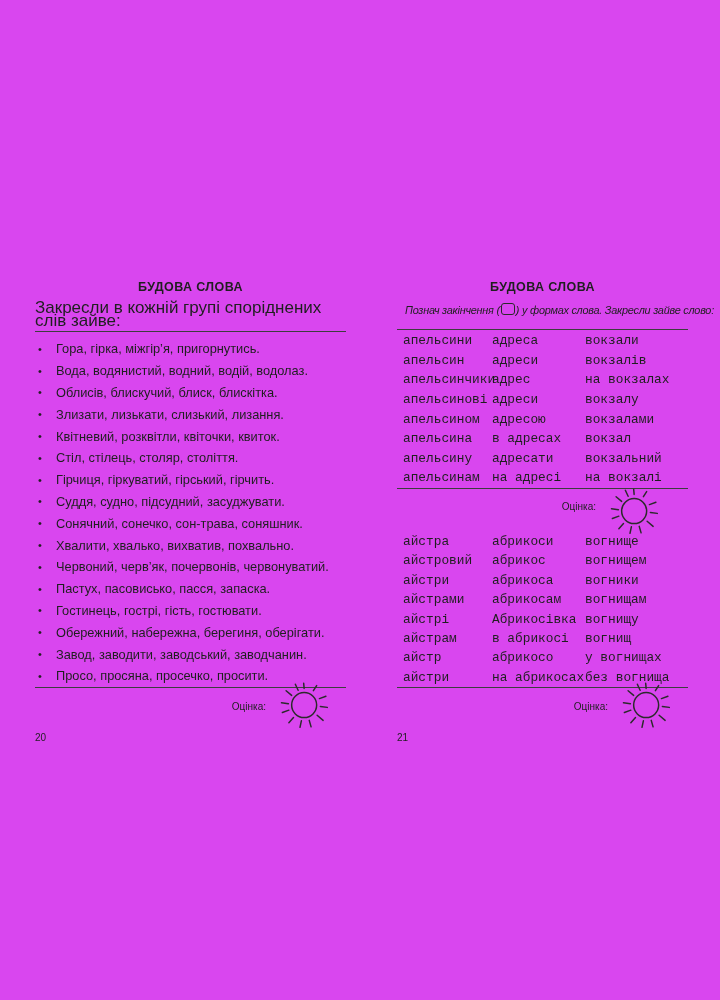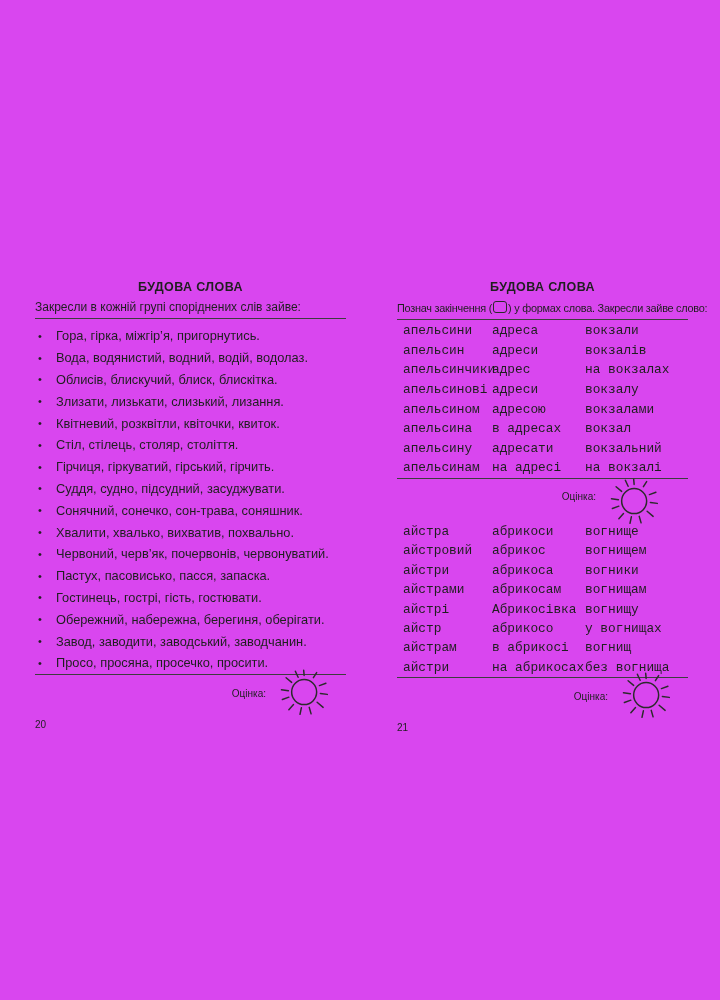--- a/index.html
+++ b/index.html
@@ -5,22 +5,22 @@
   html,body{margin:0;padding:0;background:#ffffff;}
   .canvas{
     position:relative;width:720px;height:1000px;background:#d946ef;overflow:hidden;
     font-family:"Liberation Sans",sans-serif;color:var(--ink,#1f1f1f);
   }
   .page{position:absolute;top:280px;}
   .page-left{left:35px;width:311px;}
   .page-right{left:397px;width:291px;}
 
   .page-title{font-size:12.5px;font-weight:700;text-align:center;margin:0 0 6px 0;letter-spacing:.4px;line-height:15px;}
-  .instruction{font-size:12px;margin:0;line-height:13px;padding-bottom:4px;}
-  .instruction-r{font-size:10.9px;margin:0;line-height:13px;padding-bottom:4px;letter-spacing:-.25px;white-space:nowrap;}
+  .instruction{font-size:17px;margin:0;line-height:13px;padding-bottom:4px;}
+  .instruction-r{font-size:10.9px;margin:8px;line-height:13px;padding-bottom:4px;letter-spacing:-.25px;white-space:nowrap;font-style:italic;}
   .rule{border-top:1.5px solid var(--line,#3d3d3d);height:0;}
 
   .word-list{list-style:none;margin:6px 0 0 0;padding:0;}
   .word-list li{display:flex;align-items:center;height:21.8px;font-size:12.8px;}
   .bullet{width:18px;padding-left:3px;font-size:11px;flex:none;}
 
   .word-table{margin-top:1px;font-family:Liberation Mono, monospace;}
   .wrow{display:grid;grid-template-columns:89px 93px auto;align-items:center;height:19.6px;font-size:12.8px;padding-left:6px;}
   .t2 .wrow{height:19.4px;}
 
@@ -220,28 +220,28 @@
           <span>айстрами</span>
           <span>абрикосам</span>
           <span>вогнищам</span>
         </div>
       <div class="wrow">
           <span>айстрі</span>
           <span>Абрикосівка</span>
           <span>вогнищу</span>
         </div>
       <div class="wrow">
+          <span>айстрам</span>
+          <span>в абрикосі</span>
+          <span>вогнищ</span>
+        </div>
+      <div class="wrow">
           <span>айстр</span>
           <span>абрикосо</span>
           <span>у вогнищах</span>
-        </div>
-      <div class="wrow">
-          <span>айстрам</span>
-          <span>в абрикосі</span>
-          <span>вогнищ</span>
         </div>
       <div class="wrow">
           <span>айстри</span>
           <span>на абрикосах</span>
           <span>без вогнища</span>
         </div>
     </div>
 
     <div class="rule"></div>
     <div class="score-row">

